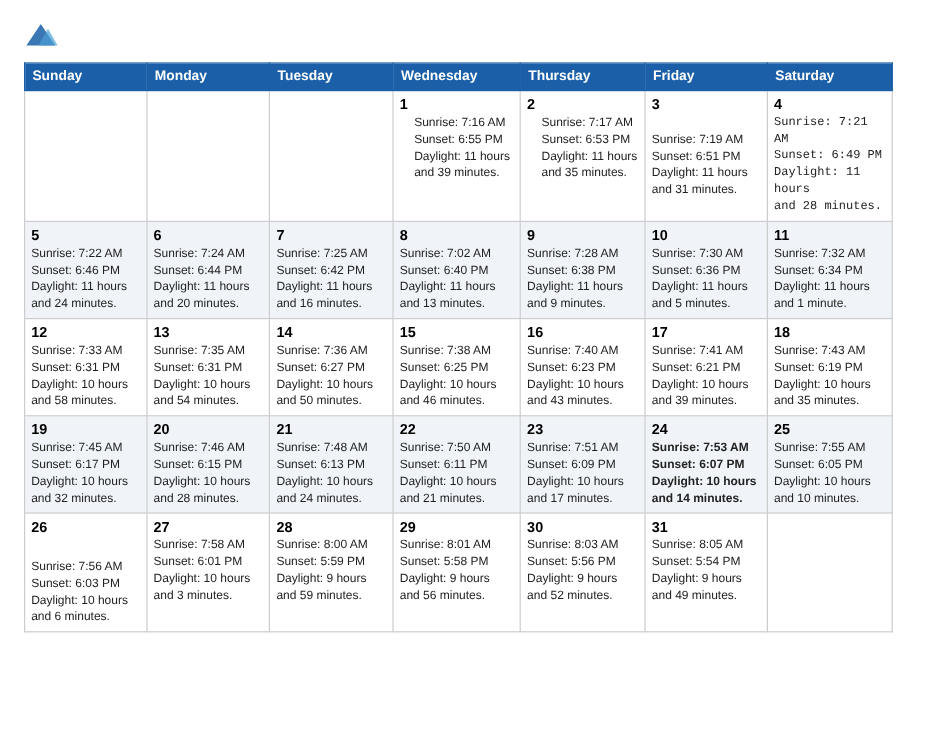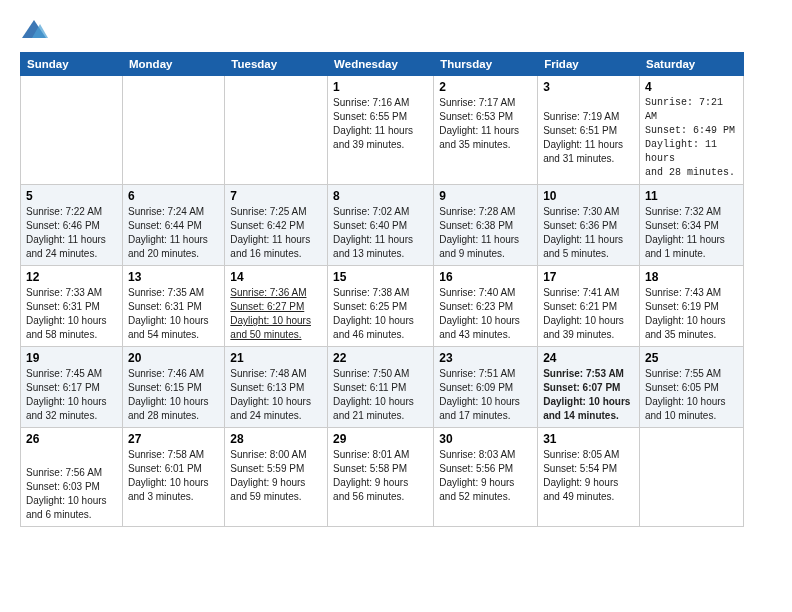--- a/index.html
+++ b/index.html
@@ -134,28 +134,28 @@
           <th>Saturday</th>
         </tr>
     </thead>
     <tbody id="calendar-body">
     <tr class="row-white">
           <td class="empty-cell"></td>
           <td class="empty-cell"></td>
           <td class="empty-cell"></td>
           <td>
             <span class="day-num">1</span>
-            <div class="day-info" style="white-space: pre-line;">Sunrise: 7:16 AM
+            <div class="day-info" style="white-space: pre-line; margin-left: 12px;">Sunrise: 7:16 AM
 Sunset: 6:55 PM
 Daylight: 11 hours
 and 39 minutes.</div>
           </td>
           <td>
             <span class="day-num">2</span>
-            <div class="day-info" style="white-space: pre-line;">Sunrise: 7:17 AM
+            <div class="day-info" style="white-space: pre-line; margin-left: 12px;">Sunrise: 7:17 AM
 Sunset: 6:53 PM
 Daylight: 11 hours
 and 35 minutes.</div>
           </td>
           <td>
             <span class="day-num">3</span>
             <div class="day-info" style="white-space: pre-line; margin-top: 16px;">Sunrise: 7:19 AM
 Sunset: 6:51 PM
 Daylight: 11 hours
 and 31 minutes.</div>
@@ -229,21 +229,21 @@
           </td>
           <td>
             <span class="day-num">13</span>
             <div class="day-info" style="white-space: pre-line;">Sunrise: 7:35 AM
 Sunset: 6:31 PM
 Daylight: 10 hours
 and 54 minutes.</div>
           </td>
           <td>
             <span class="day-num">14</span>
-            <div class="day-info" style="white-space: pre-line; text-decoration: underline;">Sunrise: 7:36 AM
+            <div class="day-info" style="white-space: pre-line;">Sunrise: 7:36 AM
 Sunset: 6:27 PM
 Daylight: 10 hours
 and 50 minutes.</div>
           </td>
           <td>
             <span class="day-num">15</span>
             <div class="day-info" style="white-space: pre-line;">Sunrise: 7:38 AM
 Sunset: 6:25 PM
 Daylight: 10 hours
 and 46 minutes.</div>

